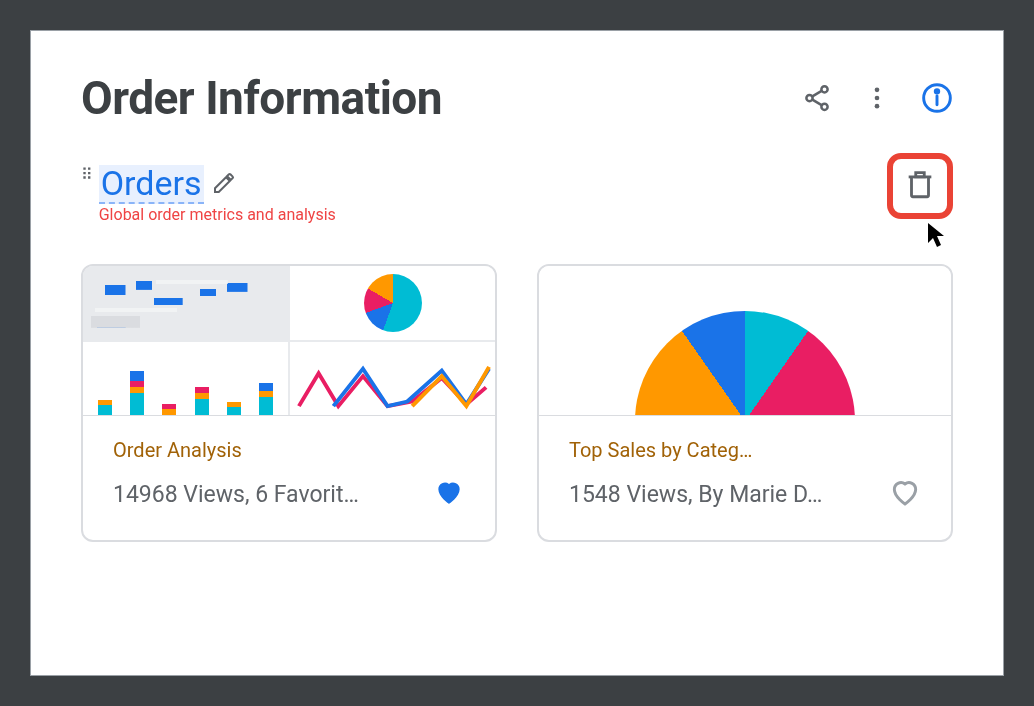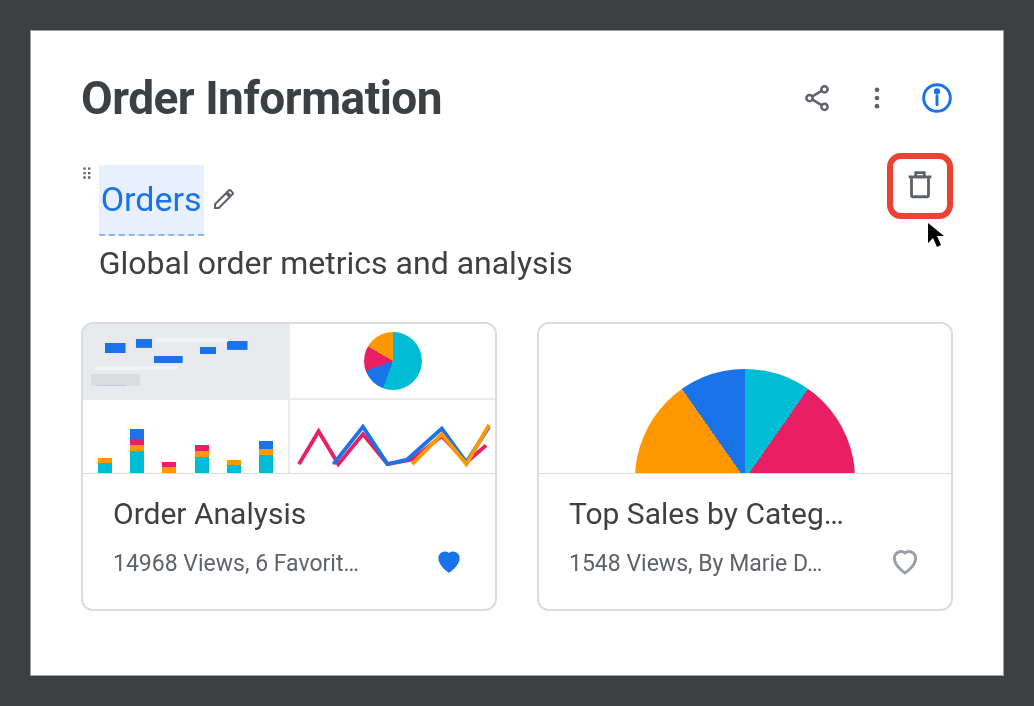--- a/index.html
+++ b/index.html
@@ -71,31 +71,31 @@
     display: flex;
     align-items: center;
     gap: 8px;
   }
   .section-title {
     font-size: 34px;
     font-weight: 400;
     color: #1a73e8;
     background: #e8f0fe;
     border-bottom: 2px dashed #8ab4f8;
-    padding: 16px 2px;
+    padding: 0 2px;
     line-height: 1.1;
   }
   .edit-icon {
     color: #5f6368;
     cursor: pointer;
   }
   .section-subtitle {
-    font-size: 32px;
-    color: #404040;
-    margin-top: 8px;
+    font-size: 16px;
+    color: #ef4444;
+    margin-top: 1px;
     font-weight: 400;
   }
   .delete-highlight {
     position: absolute;
     right: 0;
     top: -12px;
     width: 66px;
     height: 66px;
     border: 6px solid #ea4335;
     border-radius: 14px;
@@ -129,23 +129,23 @@
     height: 150px;
     border-bottom: 1px solid #dadce0;
     background: #fff;
     position: relative;
     overflow: hidden;
   }
   .card-body {
     padding: 22px 30px 28px 30px;
   }
   .card-title {
-    font-size: 30px;
+    font-size: 20px;
     font-weight: 400;
-    color: #404040;
+    color: #a16207;
     white-space: nowrap;
     overflow: hidden;
     text-overflow: ellipsis;
     margin-bottom: 14px;
   }
   .card-meta-row {
     display: flex;
     align-items: center;
     justify-content: space-between;
     gap: 16px;

